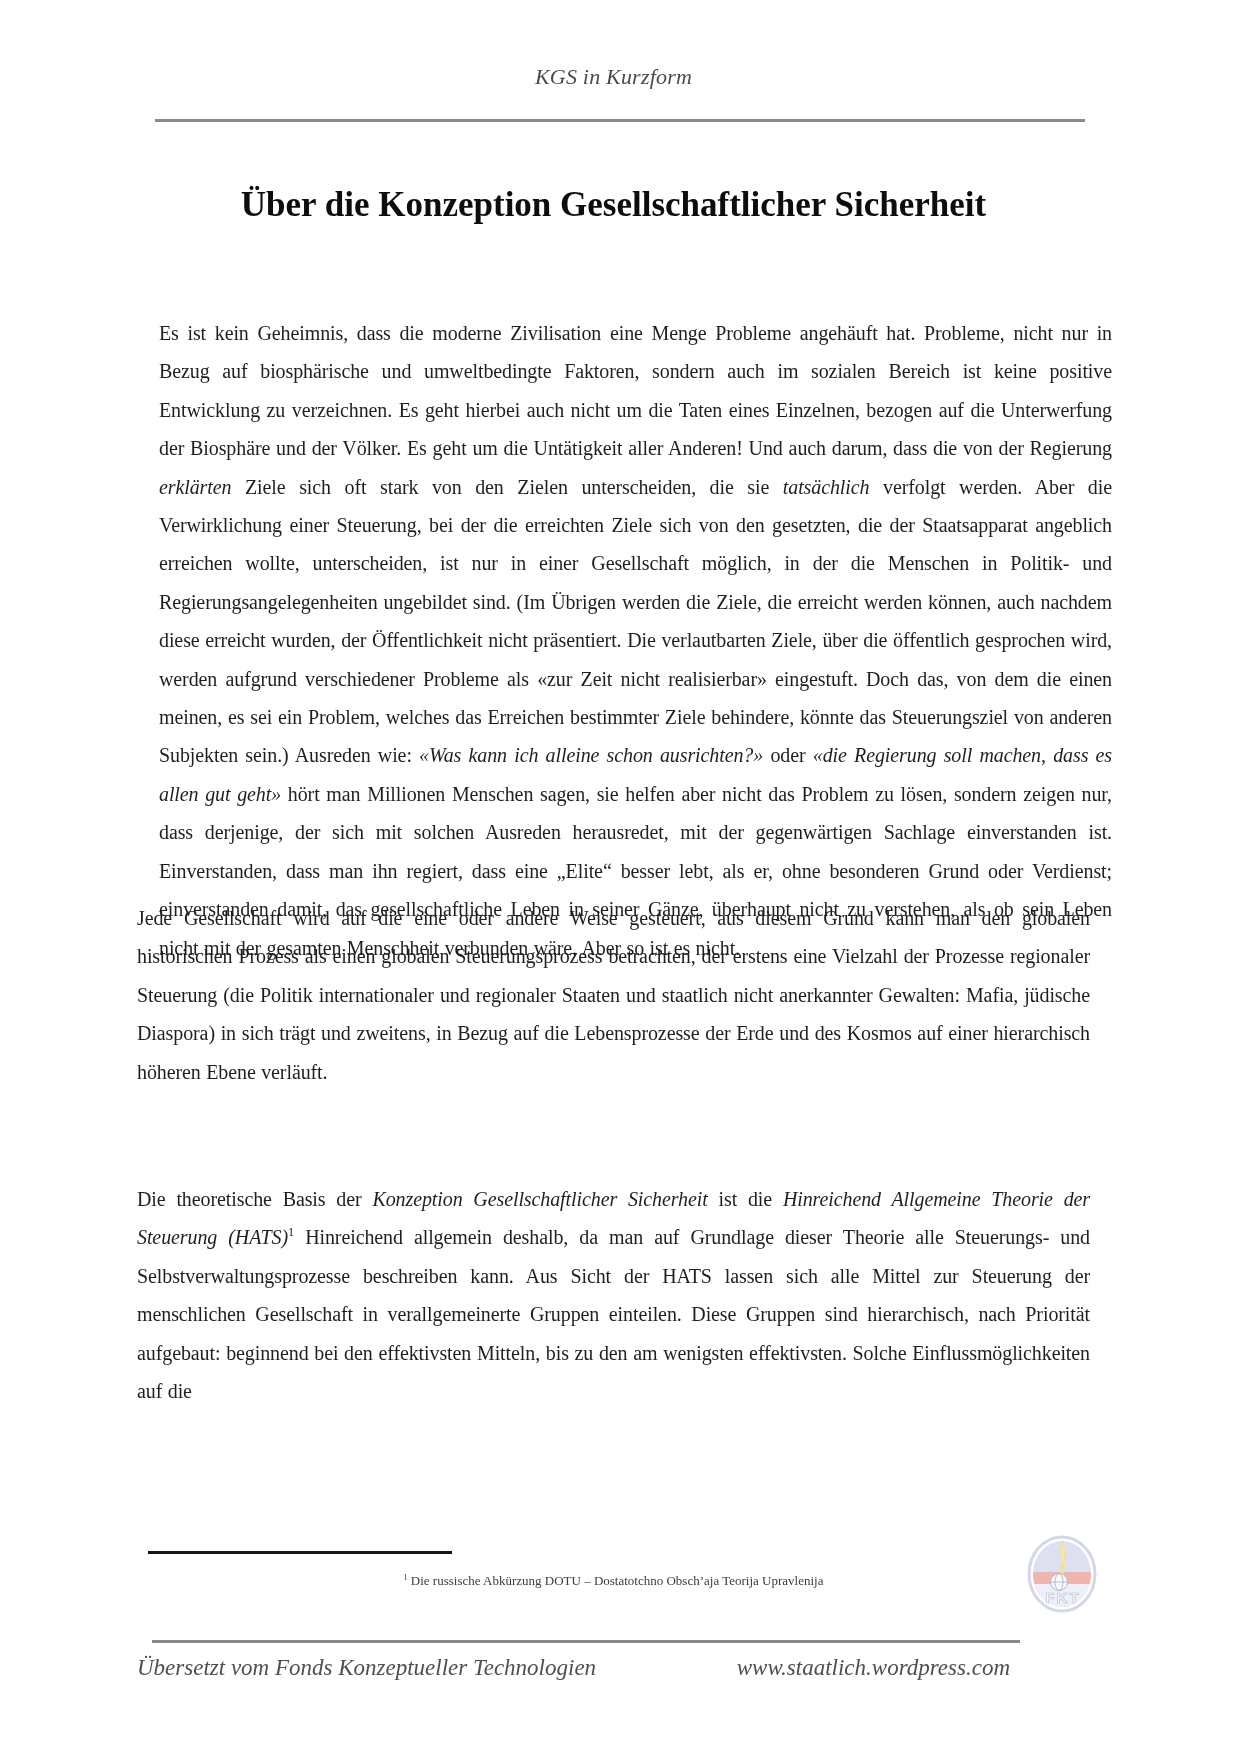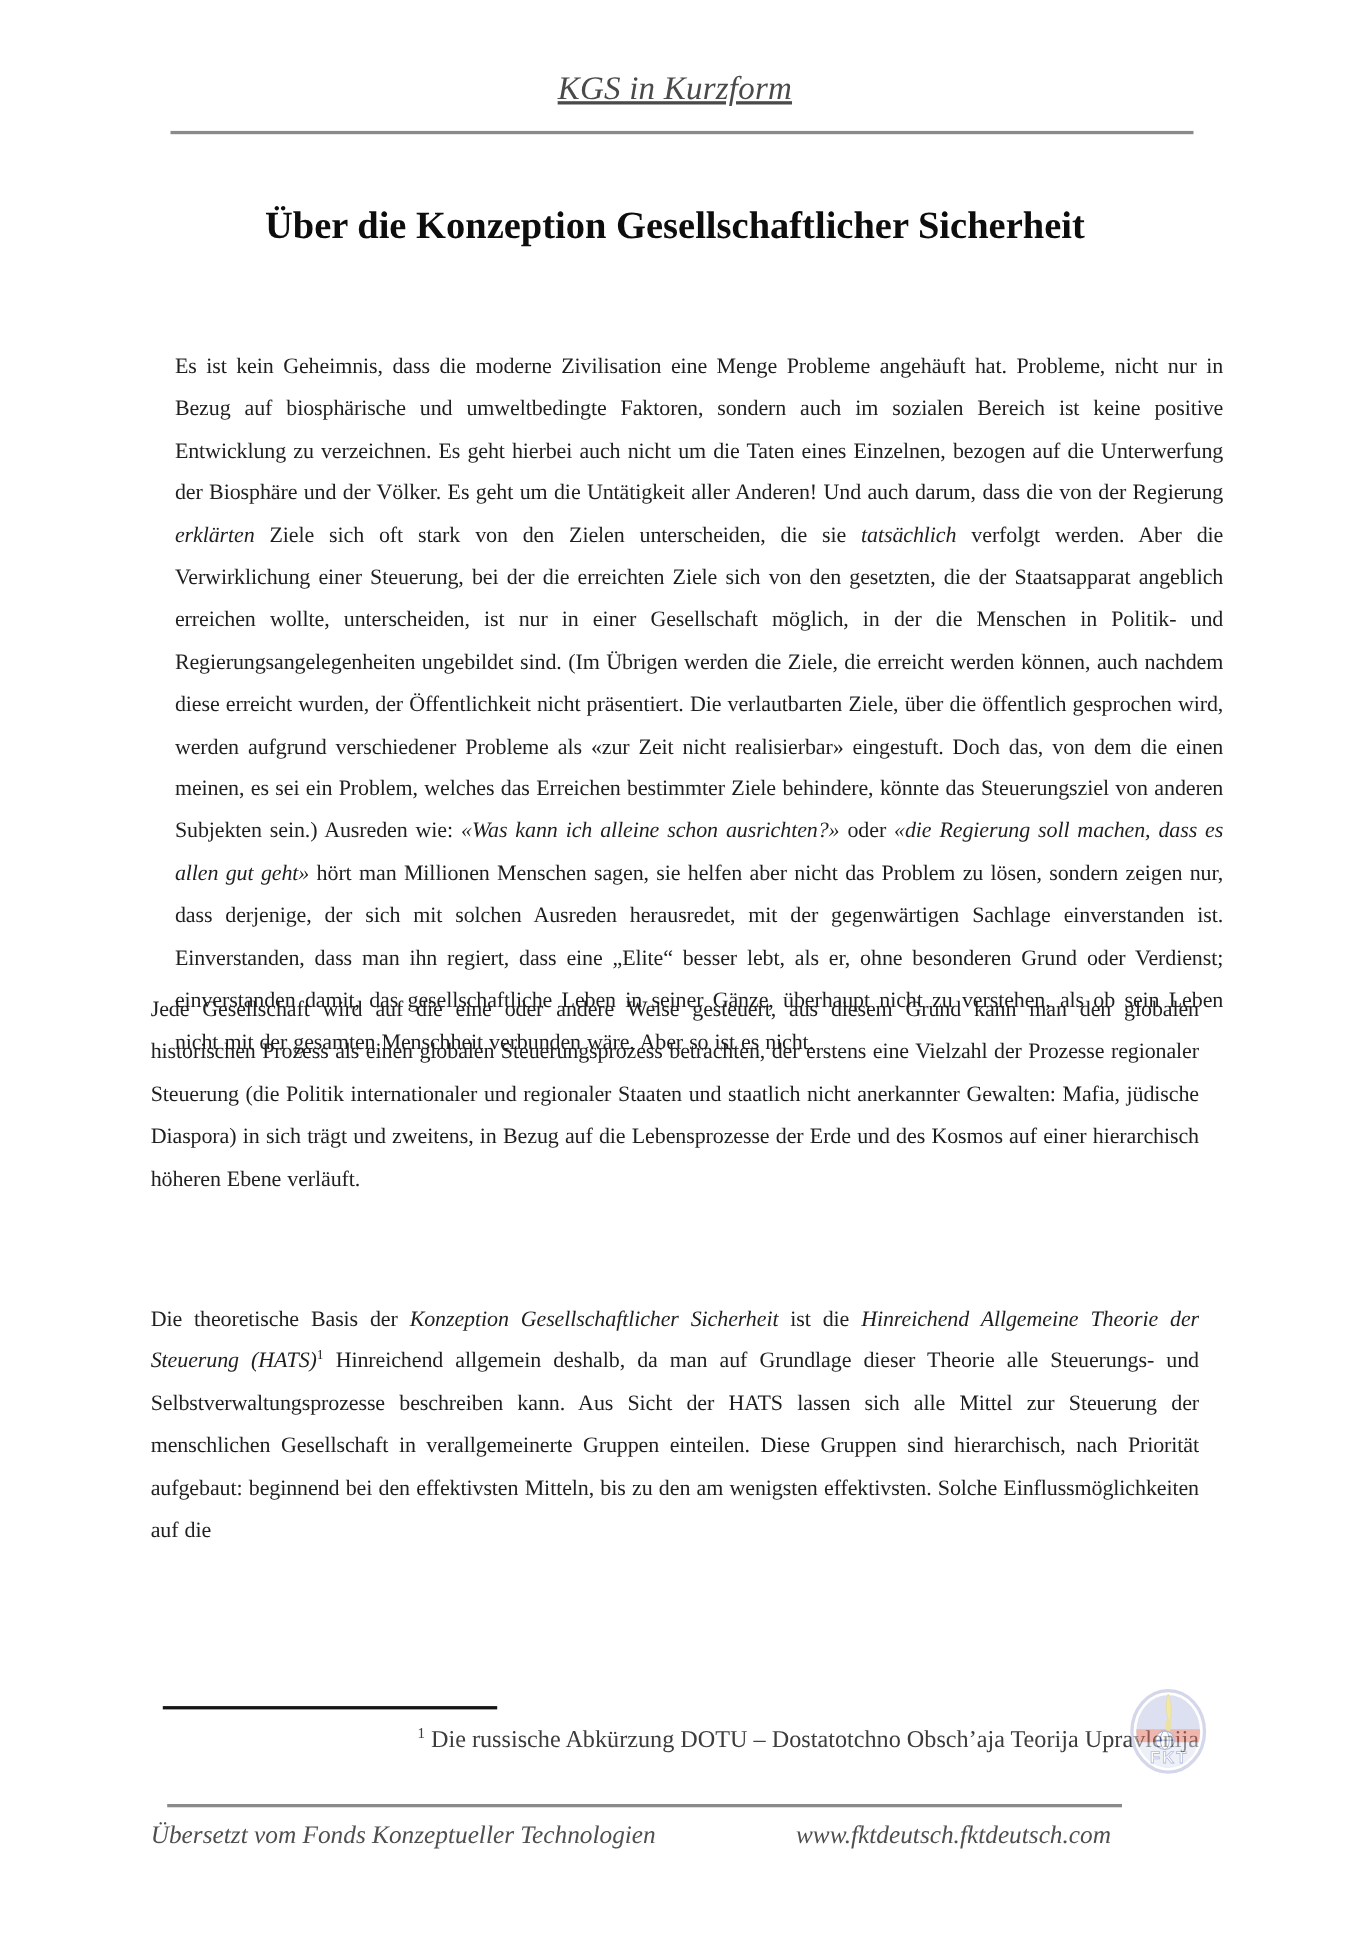--- a/index.html
+++ b/index.html
@@ -18,24 +18,23 @@
   }
 
   
   .running-header {
     position: absolute;
     top: 64px;
     left: 137px;
     width: 953px;
     text-align: center;
     font-style: italic;
-    font-size: 30px;
+    font-size: 22px;
     color: #4a4a4a;
     letter-spacing: 0.2px;
-    text-decoration: underline;
   }
   .header-rule {
     position: absolute;
     top: 119px;
     left: 155px;
     width: 930px;
     height: 3px;
     background: #8a8a8a;
   }
 
@@ -82,24 +81,24 @@
     left: 148px;
     width: 304px;
     height: 3px;
     background: #161616;
   }
   .footnote {
     position: absolute;
     top: 1567px;
     left: 137px;
     width: 953px;
-    font-size: 22px;
+    font-size: 13px;
     line-height: 28px;
     color: #3c3c3c;
-    text-align: right;
+    text-align: center;
   }
 
   
   .footer-rule {
     position: absolute;
     top: 1640px;
     left: 152px;
     width: 868px;
     height: 3px;
     background: #8a8a8a;
@@ -155,21 +154,21 @@
 
   <p class="para para-1"><span>Es ist kein Geheimnis, dass die moderne Zivilisation eine Menge Probleme angehäuft hat. Probleme, nicht nur in Bezug auf biosphärische und umweltbedingte Faktoren, sondern auch im sozialen Bereich ist keine positive Entwicklung zu verzeichnen. Es geht hierbei auch nicht um die Taten eines Einzelnen, bezogen auf die Unterwerfung der Biosphäre und der Völker. Es geht um die Untätigkeit aller Anderen! Und auch darum, dass die von der Regierung </span><em>erklärten</em><span> Ziele sich oft stark von den Zielen unterscheiden, die sie </span><em>tatsächlich</em><span> verfolgt werden. Aber die Verwirklichung einer Steuerung, bei der die erreichten Ziele sich von den gesetzten, die der Staatsapparat angeblich erreichen wollte, unterscheiden, ist nur in einer Gesellschaft möglich, in der die Menschen in Politik- und Regierungsangelegenheiten ungebildet sind. (Im Übrigen werden die Ziele, die erreicht werden können, auch nachdem diese erreicht wurden, der Öffentlichkeit nicht präsentiert. Die verlautbarten Ziele, über die öffentlich gesprochen wird, werden aufgrund verschiedener Probleme als «zur Zeit nicht realisierbar» eingestuft. Doch das, von dem die einen meinen, es sei ein Problem, welches das Erreichen bestimmter Ziele behindere, könnte das Steuerungsziel von anderen Subjekten sein.) Ausreden wie: </span><em>«Was kann ich alleine schon ausrichten?»</em><span> oder </span><em>«die Regierung soll machen, dass es allen gut geht»</em><span> hört man Millionen Menschen sagen, sie helfen aber nicht das Problem zu lösen, sondern zeigen nur, dass derjenige, der sich mit solchen Ausreden herausredet, mit der gegenwärtigen Sachlage einverstanden ist. Einverstanden, dass man ihn regiert, dass eine „Elite“ besser lebt, als er, ohne besonderen Grund oder Verdienst; einverstanden damit, das gesellschaftliche Leben in seiner Gänze, überhaupt nicht zu verstehen, als ob sein Leben nicht mit der gesamten Menschheit verbunden wäre. Aber so ist es nicht.</span></p>
   <p class="para para-2"><span>Jede Gesellschaft wird auf die eine oder andere Weise gesteuert, aus diesem Grund kann man den globalen historischen Prozess als einen globalen Steuerungsprozess betrachten, der erstens eine Vielzahl der Prozesse regionaler Steuerung (die Politik internationaler und regionaler Staaten und staatlich nicht anerkannter Gewalten: Mafia, jüdische Diaspora) in sich trägt und zweitens, in Bezug auf die Lebensprozesse der Erde und des Kosmos auf einer hierarchisch höheren Ebene verläuft.</span></p>
   <p class="para para-3"><span>Die theoretische Basis der </span><em>Konzeption Gesellschaftlicher Sicherheit</em><span> ist die </span><em>Hinreichend Allgemeine Theorie der Steuerung (HATS)</em><sup>1</sup><span> Hinreichend allgemein deshalb, da man auf Grundlage dieser Theorie alle Steuerungs- und Selbstverwaltungsprozesse beschreiben kann. Aus Sicht der HATS lassen sich alle Mittel zur Steuerung der menschlichen Gesellschaft in verallgemeinerte Gruppen einteilen. Diese Gruppen sind hierarchisch, nach Priorität aufgebaut: beginnend bei den effektivsten Mitteln, bis zu den am wenigsten effektivsten. Solche Einflussmöglichkeiten auf die</span></p>
 
   <div class="footnote-rule"></div>
   <div class="footnote"><sup>1</sup><span> Die russische Abkürzung DOTU – Dostatotchno Obsch’aja Teorija Upravlenija</span></div>
 
   <div class="footer-rule"></div>
   <div class="footer-left">Übersetzt vom Fonds Konzeptueller Technologien</div>
-  <a class="footer-right">www.fktdeutsch.fktdeutsch.com</a>
+  <a class="footer-right">www.staatlich.wordpress.com</a>
 
   <div class="logo-wrap">
     <svg viewBox="0 0 72 78" xmlns="http://www.w3.org/2000/svg">
       <defs>
         <clipPath id="logoClip">
           <ellipse cx="36" cy="39" rx="29" ry="33"></ellipse>
         </clipPath>
       </defs>
       <ellipse cx="36" cy="39" rx="33" ry="37" fill="#ffffff" stroke="#a8b0d4" stroke-width="3"></ellipse>
       <ellipse cx="36" cy="39" rx="29" ry="33" fill="#bcc3e2"></ellipse>

